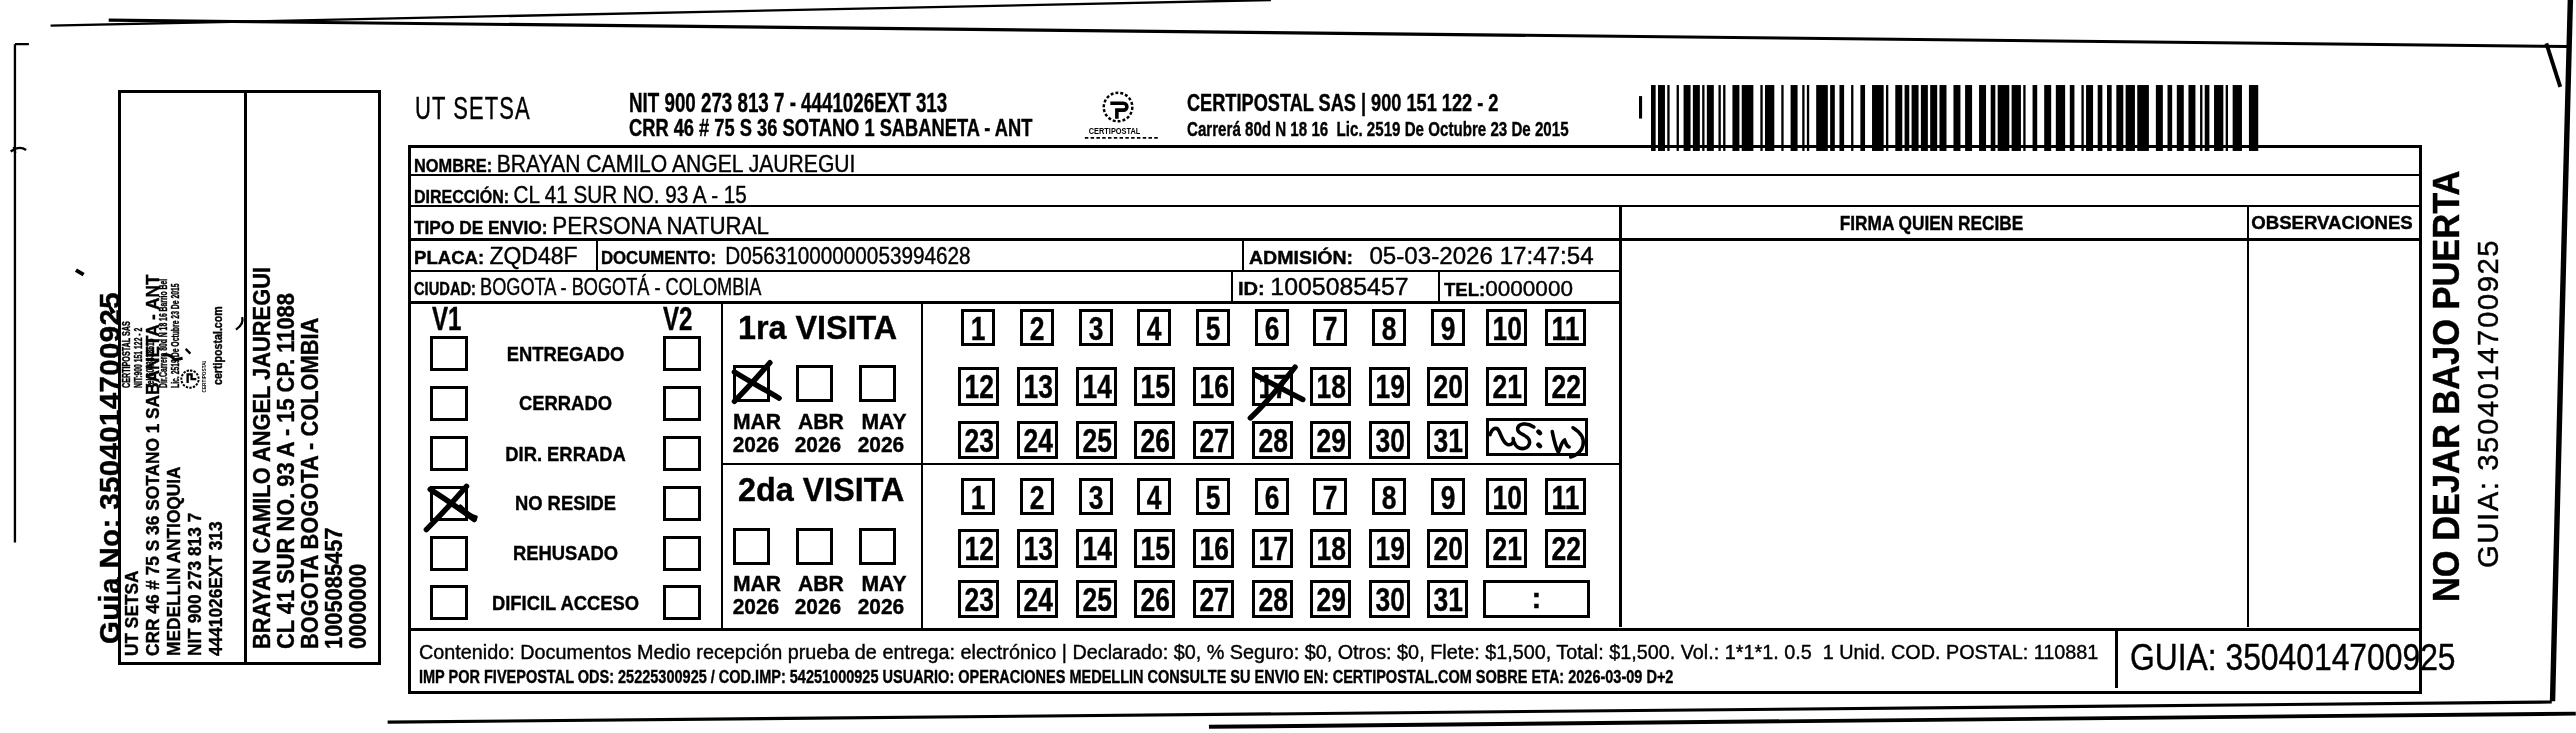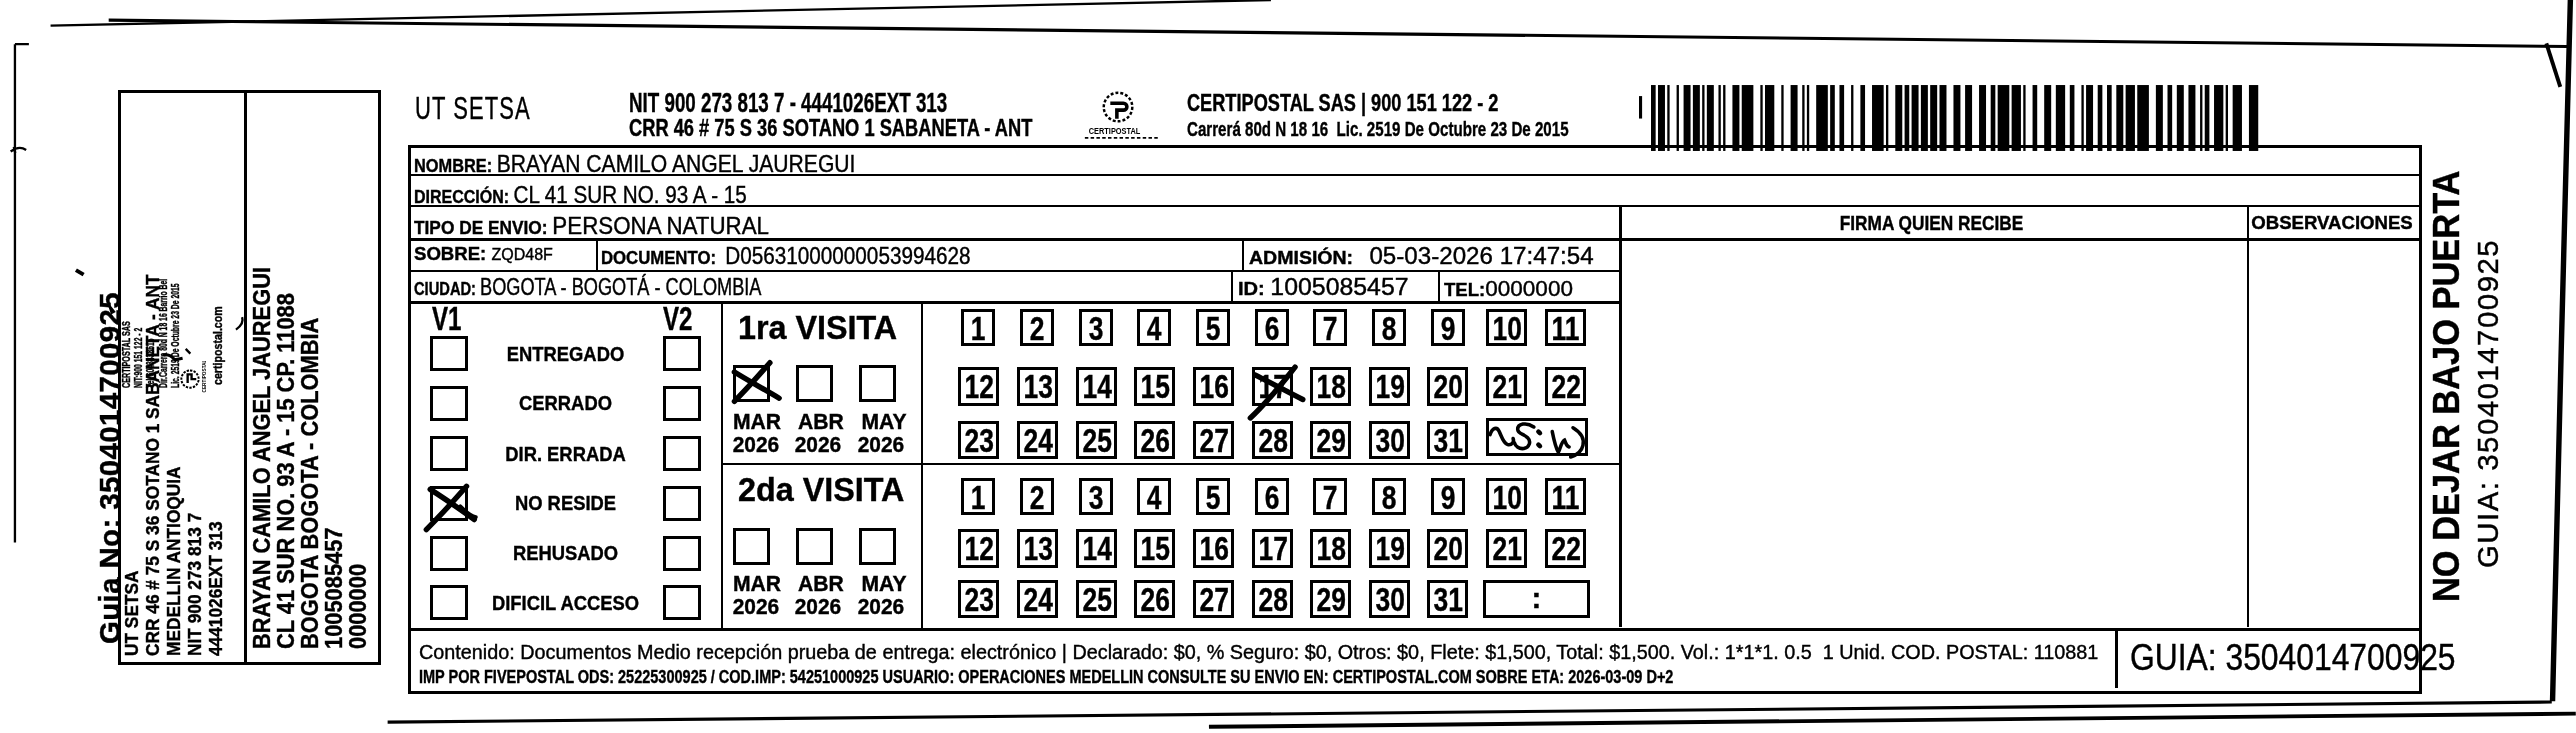--- a/index.html
+++ b/index.html
@@ -158,21 +158,21 @@
 <div class="a" style="left:2247px;top:205px;width:2.3px;height:422px;background:#000"></div>
 
 <div class="a" style="left:2115px;top:628px;width:3.1px;height:60px;background:#000"></div>
 
 <div class="a" style="left:414px;top:150px;font-size:18.6px;white-space:nowrap;transform:scaleX(0.88);transform-origin:0 0"><span class="b">NOMBRE:</span> <span style="font-size:24px">BRAYAN CAMILO ANGEL JAUREGUI</span></div>
 
 <div class="a" style="left:414px;top:181px;font-size:18.6px;white-space:nowrap;transform:scaleX(0.86);transform-origin:0 0"><span class="b">DIRECCIÓN:</span> <span style="font-size:24px">CL 41 SUR NO. 93 A - 15</span></div>
 
 <div class="a" style="left:414px;top:212px;font-size:18.6px;white-space:nowrap;transform:scaleX(0.93);transform-origin:0 0"><span class="b">TIPO DE ENVIO:</span> <span style="font-size:24px">PERSONA NATURAL</span></div>
 
-<div class="a" style="left:414px;top:243px;font-size:18.6px;white-space:nowrap"><span class="b">SOBRE:</span> <span style="font-size:16px">ZQD48F</span></div>
+<div class="a" style="left:414px;top:243px;font-size:18.6px;white-space:nowrap"><span class="b">PLACA:</span> <span style="font-size:23px">ZQD48F</span></div>
 
 <div class="a" style="left:601px;top:243px;font-size:18.6px;white-space:nowrap;transform:scaleX(0.90);transform-origin:0 0"><span class="b">DOCUMENTO:</span>&nbsp; <span style="font-size:23px">D05631000000053994628</span></div>
 
 <div class="a" style="left:1249px;top:243px;font-size:18.6px;white-space:nowrap;transform:scaleX(1.05);transform-origin:0 0"><span class="b">ADMISIÓN:</span>&nbsp;&nbsp; <span style="font-size:23px">05-03-2026 17:47:54</span></div>
 
 <div class="a" style="left:414px;top:274px;font-size:18.6px;white-space:nowrap;transform:scaleX(0.79);transform-origin:0 0"><span class="b">CIUDAD:</span> <span style="font-size:23px">BOGOTA - BOGOTÁ - COLOMBIA</span></div>
 
 <div class="a" style="left:1238px;top:274px;font-size:18.6px;white-space:nowrap;transform:scaleX(1.08);transform-origin:0 0"><span class="b">ID:</span> <span style="font-size:23px">1005085457</span></div>
 
 <div class="a" style="left:1444px;top:276px;font-size:18.6px;white-space:nowrap"><span class="b">TEL:</span><span style="font-size:22.5px">0000000</span></div>

